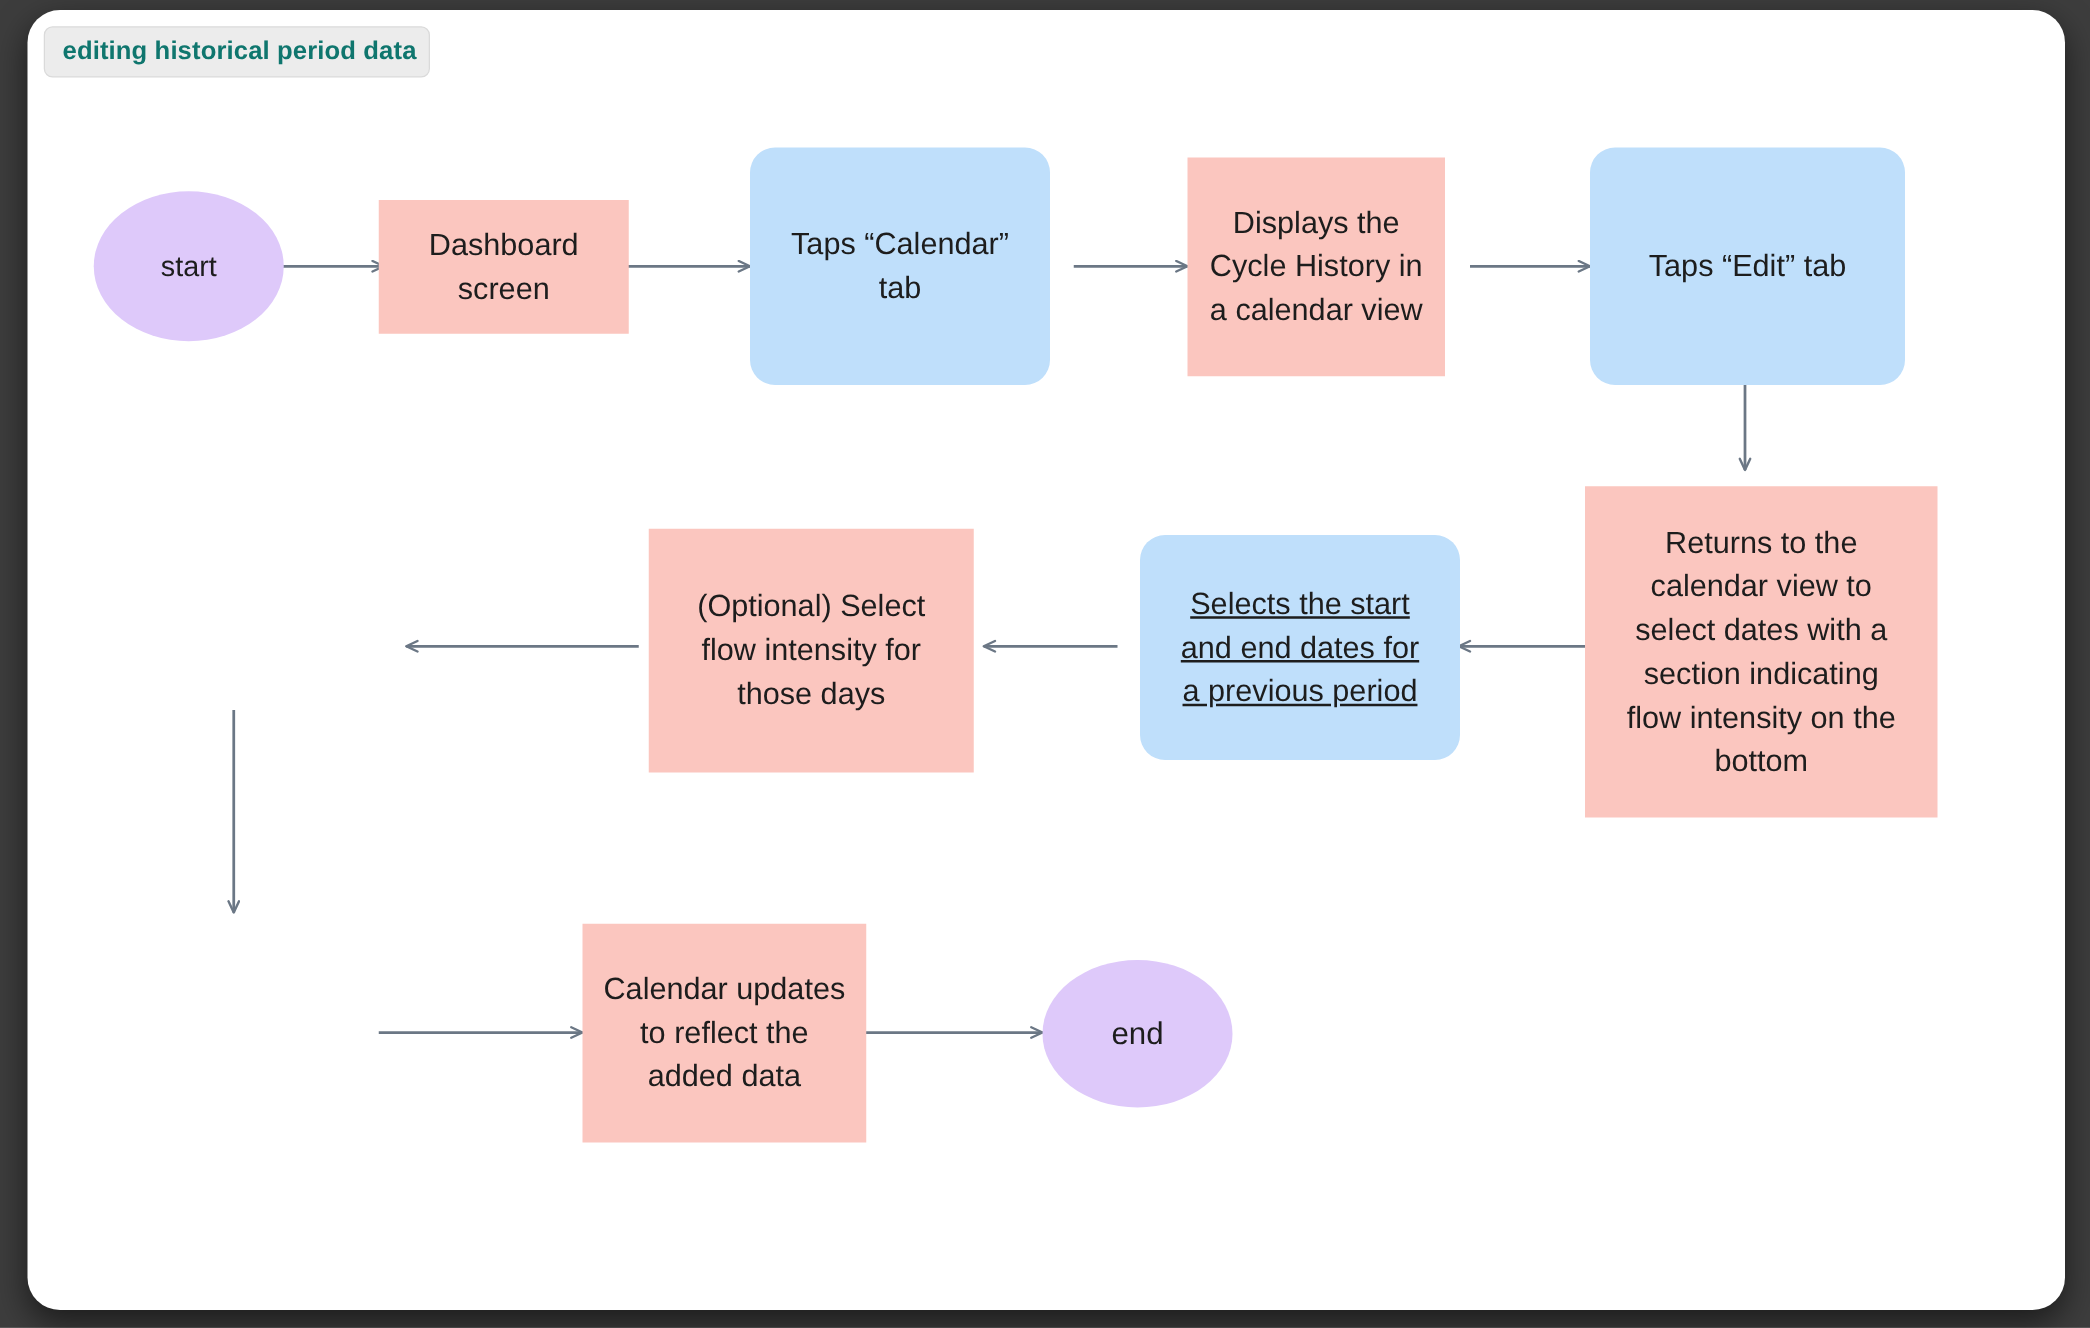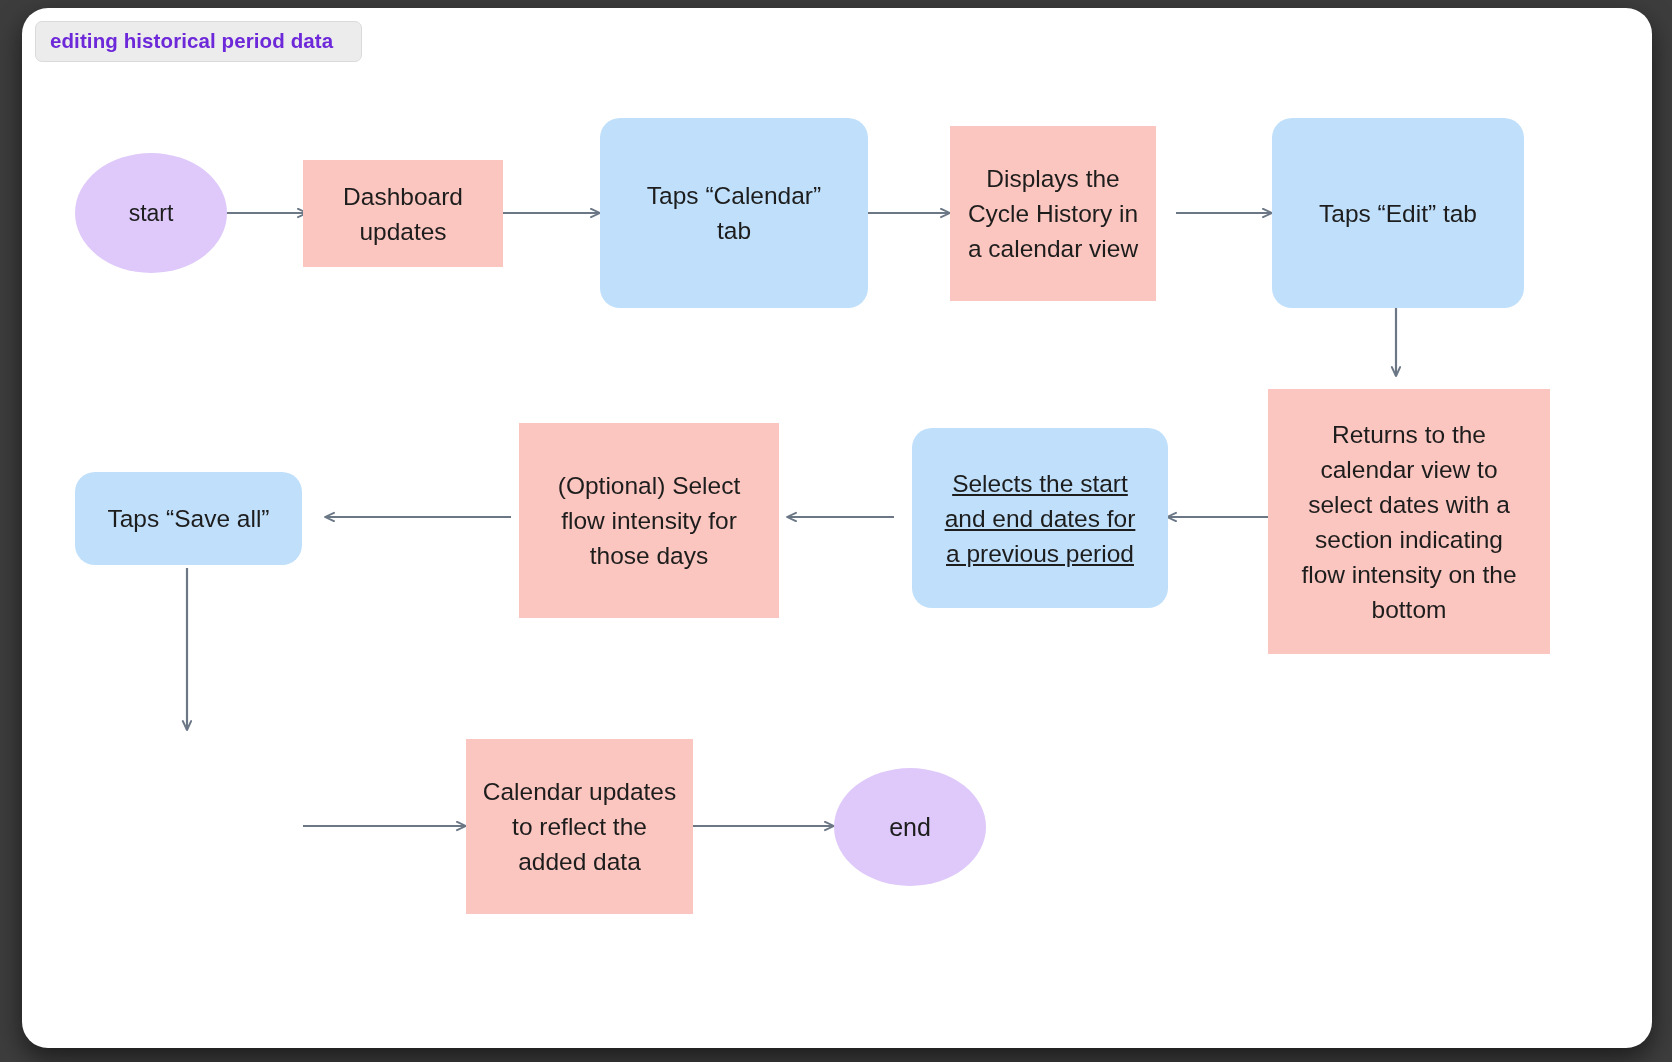--- a/index.html
+++ b/index.html
@@ -27,23 +27,23 @@
     border-radius: 26px;
     box-shadow: 0 10px 26px rgba(0,0,0,0.55);
     overflow: hidden;
   }
   #title-chip {
     position: absolute;
     left: 13px; top: 13px;
     background: #ececec;
     border: 1px solid #dadada;
     border-radius: 7px;
-    padding: 7px 28px 8px 14px;
+    padding: 7px 10px 8px 14px;
     font-size: 20.5px;
-    color: #6d28d9;
+    color: #0f766e;
     font-weight: 700;
     letter-spacing: 0.1px;
     white-space: nowrap;
   }
   svg#wires {
     position: absolute;
     left: 0; top: 0;
     width: 1630px; height: 1040px;
     pointer-events: none;
   }
@@ -95,23 +95,23 @@
         <line x1="165" y1="560" x2="165" y2="722"></line>
 
         <line x1="281" y1="818" x2="444" y2="818"></line>
         <line x1="666" y1="818" x2="812" y2="818"></line>
       </g>
     </svg>
 
     <div class="node purple" style="left:53px; top:145px; width:152px; height:120px; font-size:23px;">start</div>
 
     <div class="node pink sharp" style="left:281px; top:152px; width:200px; height:107px;">Dashboard
-updates</div>
+screen</div>
 
-    <div class="node blue rounded" style="left:578px; top:110px; width:268px; height:190px;">Taps “Calendar”
+    <div class="node blue rounded" style="left:578px; top:110px; width:240px; height:190px;">Taps “Calendar”
 tab</div>
 
     <div class="node pink sharp" style="left:928px; top:118px; width:206px; height:175px;">Displays the
 Cycle History in
 a calendar view</div>
 
     <div class="node blue rounded" style="left:1250px; top:110px; width:252px; height:190px;">Taps “Edit” tab</div>
 
     <div class="node pink sharp" style="left:1246px; top:381px; width:282px; height:265px;">Returns to the
 calendar view to
@@ -121,21 +121,20 @@
 bottom</div>
 
     <div class="node blue rounded" style="left:890px; top:420px; width:256px; height:180px;text-decoration:underline;">Selects the start
 and end dates for
 a previous period</div>
 
     <div class="node pink sharp" style="left:497px; top:415px; width:260px; height:195px;">(Optional) Select
 flow intensity for
 those days</div>
 
-    <div class="node blue rounded" style="left:53px; top:464px; width:227px; height:93px;">Taps “Save all”</div>
 
 
     <div class="node pink sharp" style="left:444px; top:731px; width:227px; height:175px;">Calendar updates
 to reflect the
 added data</div>
 
     <div class="node purple" style="left:812px; top:760px; width:152px; height:118px; font-size:25px;">end</div>
 
   </div>
 </div>

